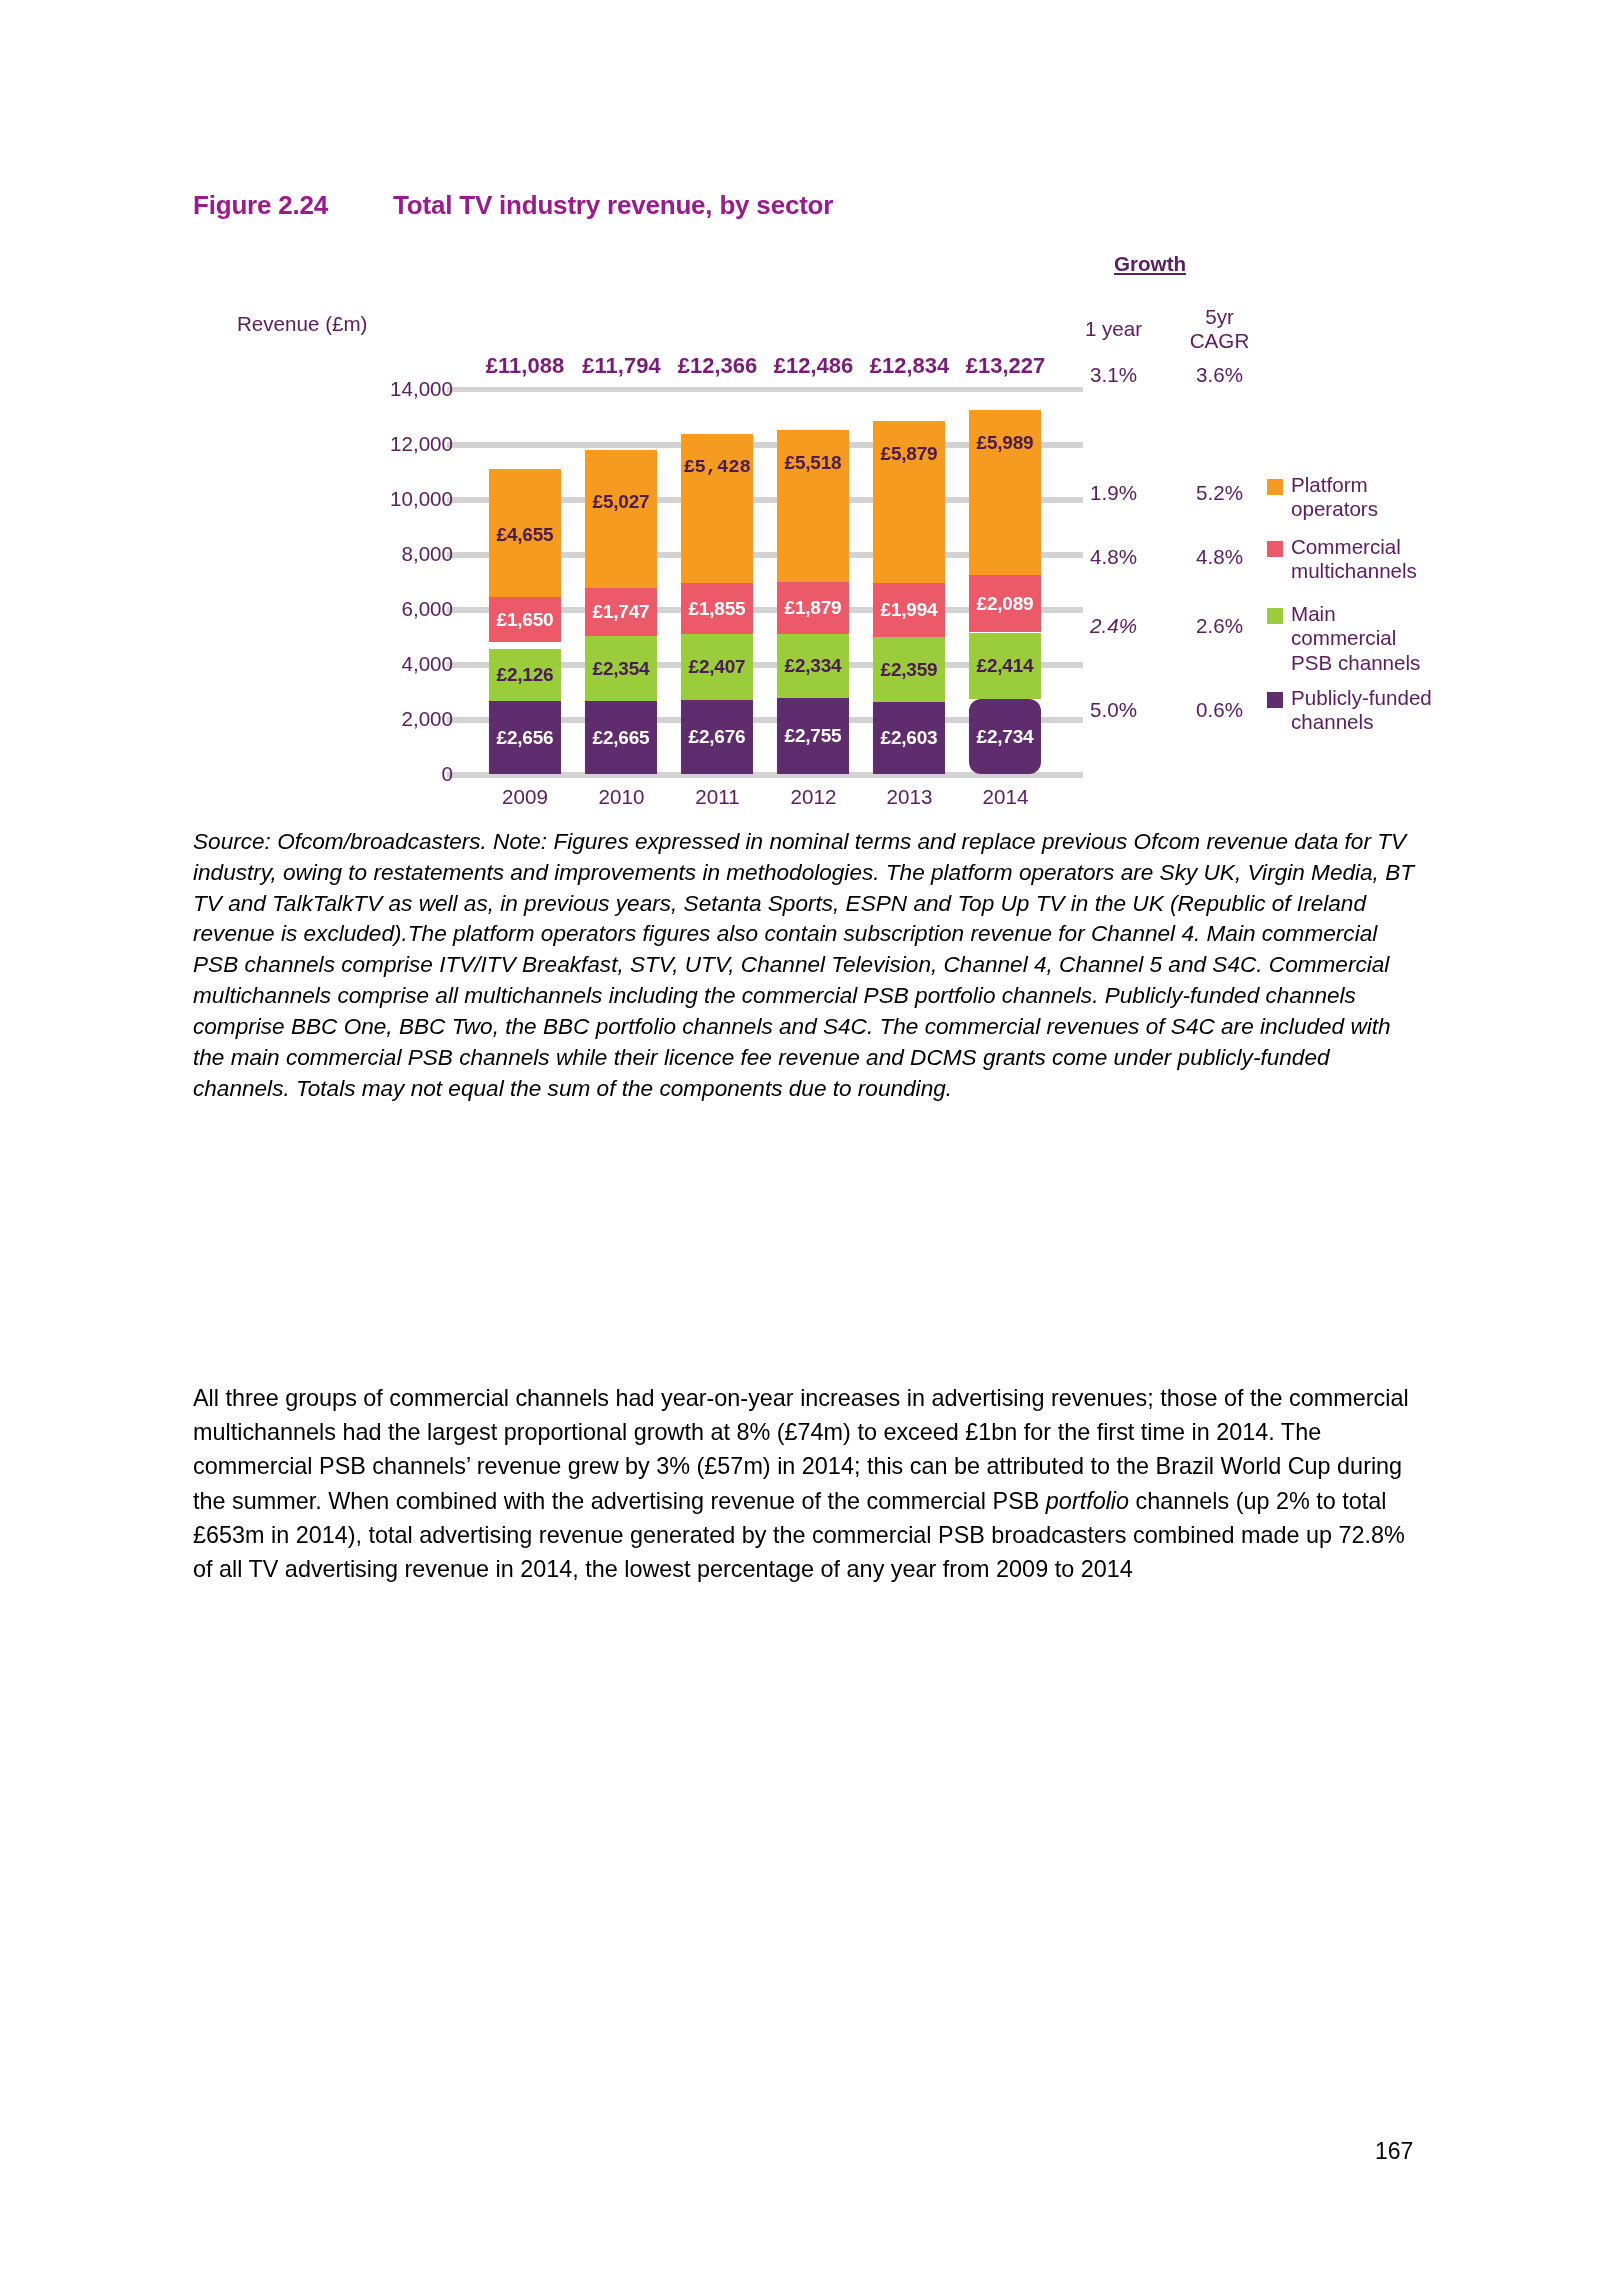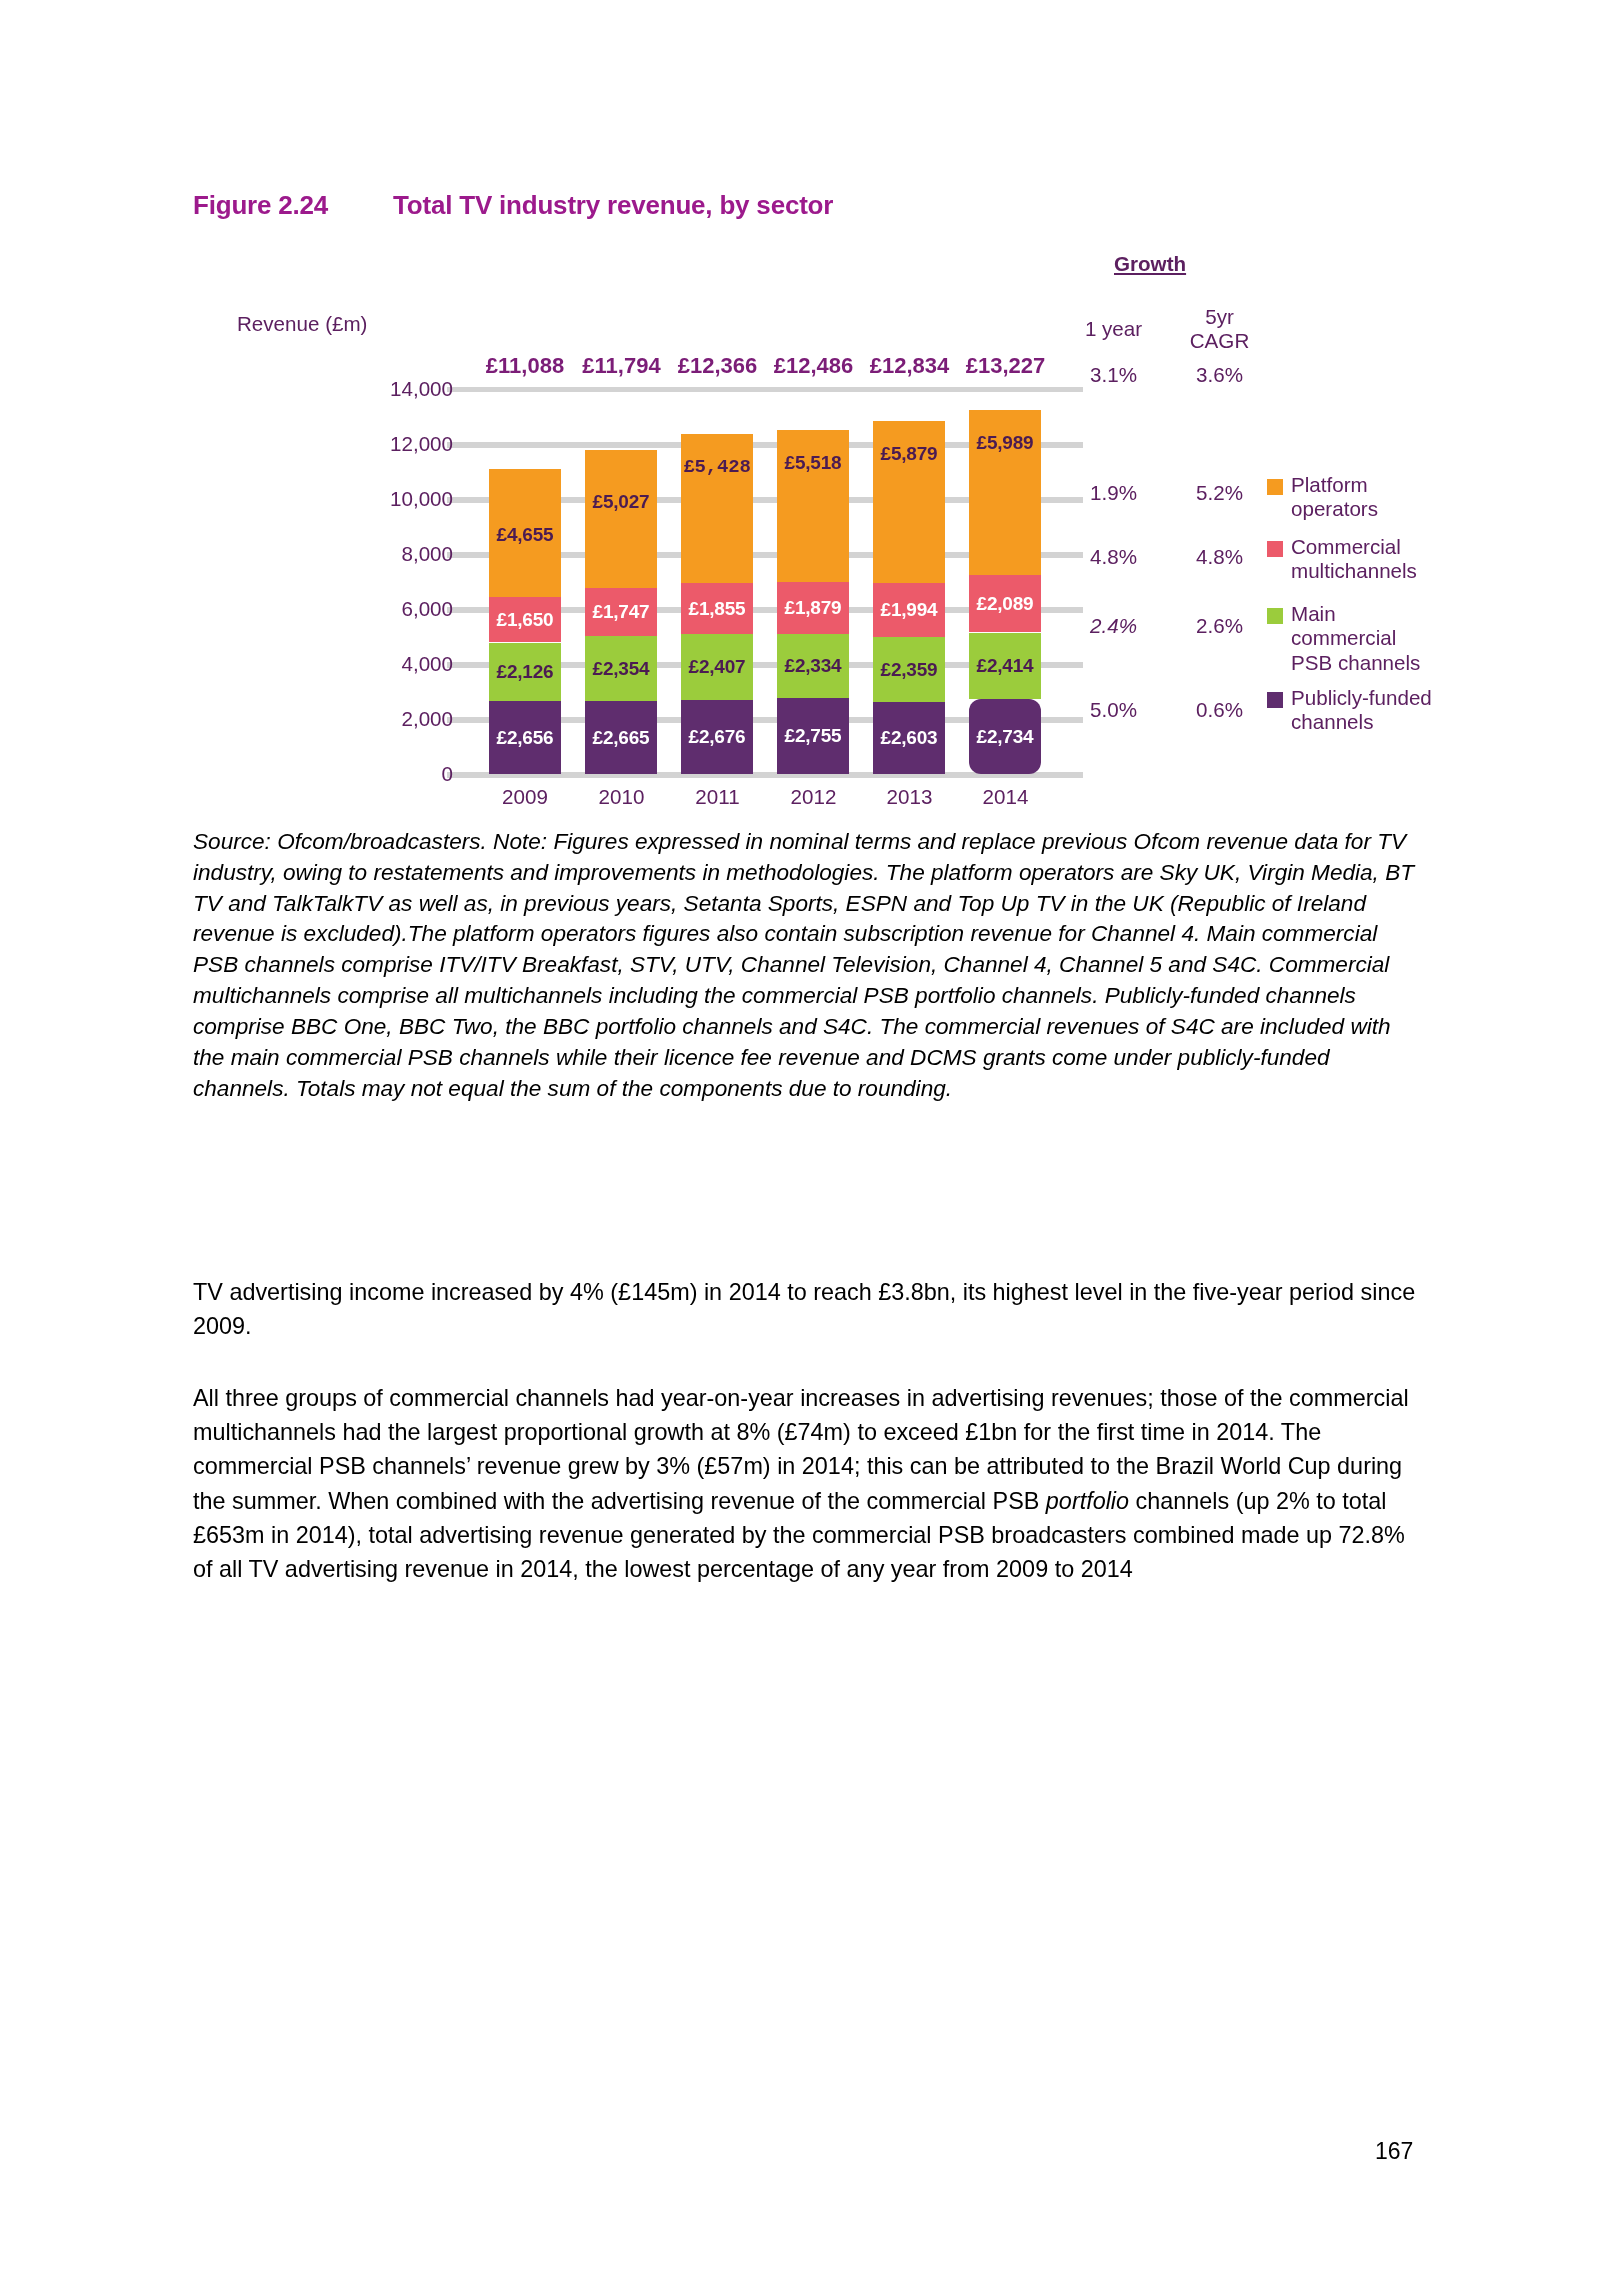--- a/index.html
+++ b/index.html
@@ -298,21 +298,21 @@
         <div class="total-item" style="left: 285px;">£12,486</div>
         <div class="total-item" style="left: 381px;">£12,834</div>
         <div class="total-item" style="left: 477px;">£13,227</div>
       </div>
 
     <div class="bars" id="bars">
         <div class="bar-col" style="left: 12px; height: 305px;">
           <div class="seg publicly" style="height: 73px; bottom: 0px;">
             <span>£2,656</span>
           </div>
-          <div class="seg mainpsb" style="height: 58px; bottom: 73px;">
+          <div class="seg mainpsb" style="height: 52px; bottom: 73px;">
             <span>£2,126</span>
           </div>
           <div class="seg multi" style="height: 45px; bottom: 132px;">
             <span>£1,650</span>
           </div>
           <div class="seg platform" style="height: 128px; bottom: 177px;">
             <span style="position: absolute; top: 55px;">£4,655</span>
           </div>
         </div>
         <div class="bar-col" style="left: 108px; height: 324px;">
@@ -444,19 +444,18 @@
         <span class="legend-swatch" style="background: rgb(95, 45, 110);"></span>
         <span class="legend-text">
           <div>Publicly-funded</div>
           <div>channels</div>
         </span>
       </div>
     </div>
 
   <div class="source-note">Source: Ofcom/broadcasters. Note: Figures expressed in nominal terms and replace previous Ofcom revenue data for TV industry, owing to restatements and improvements in methodologies. The platform operators are Sky UK, Virgin Media, BT TV and TalkTalkTV as well as, in previous years, Setanta Sports, ESPN and Top Up TV in the UK (Republic of Ireland revenue is excluded).The platform operators figures also contain subscription revenue for Channel 4. Main commercial PSB channels comprise ITV/ITV Breakfast, STV, UTV, Channel Television, Channel 4, Channel 5 and S4C. Commercial multichannels comprise all multichannels including the commercial PSB portfolio channels. Publicly-funded channels comprise BBC One, BBC Two, the BBC portfolio channels and S4C. The commercial revenues of S4C are included with the main commercial PSB channels while their licence fee revenue and DCMS grants come under publicly-funded channels. Totals may not equal the sum of the components due to rounding.</div>
 
-  <div class="para para-1">TV advertising income increased by 4% (£145m) in 2014 to reach £3.8bn, its highest level in the five-year period since 2009.</div>
   <div class="para para-2"><span>All three groups of commercial channels had year-on-year increases in advertising revenues; those of the commercial multichannels had the largest proportional growth at 8% (£74m) to exceed £1bn for the first time in 2014. The commercial PSB channels’ revenue grew by 3% (£57m) in 2014; this can be attributed to the Brazil World Cup during the summer. When combined with the advertising revenue of the commercial PSB </span><em>portfolio</em><span> channels (up 2% to total £653m in 2014), total advertising revenue generated by the commercial PSB broadcasters combined made up 72.8% of all TV advertising revenue in 2014, the lowest percentage of any year from 2009 to 2014</span></div>
 
   <div class="page-number">167</div>
 
 </div>
 
 
 </body></html>

